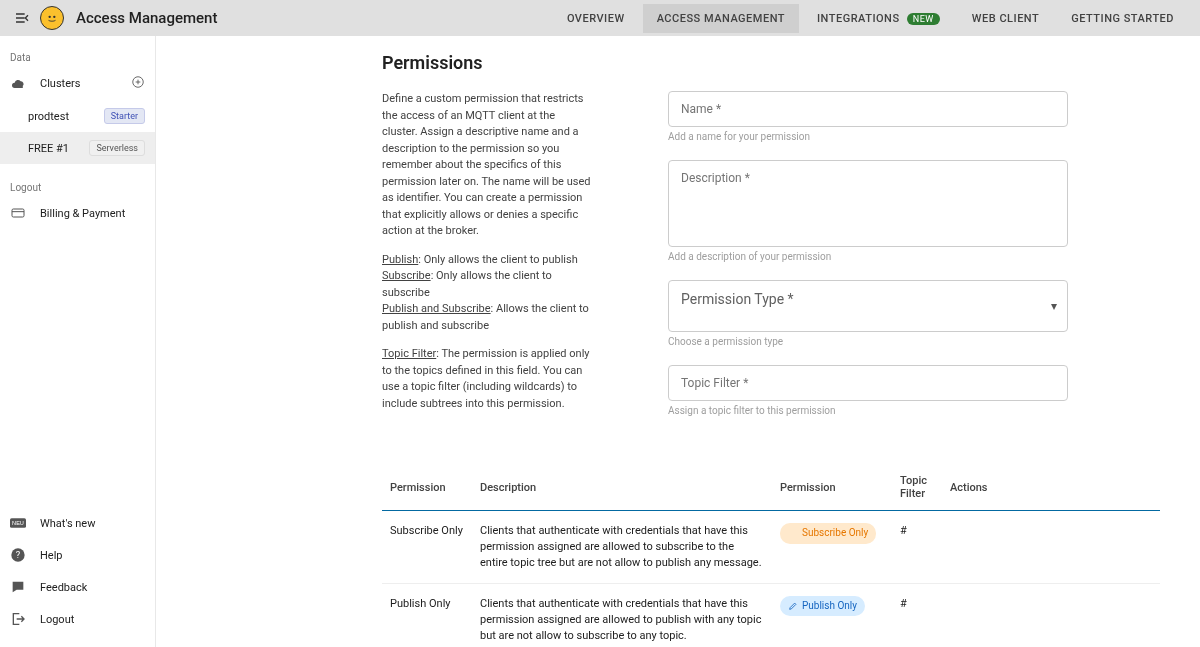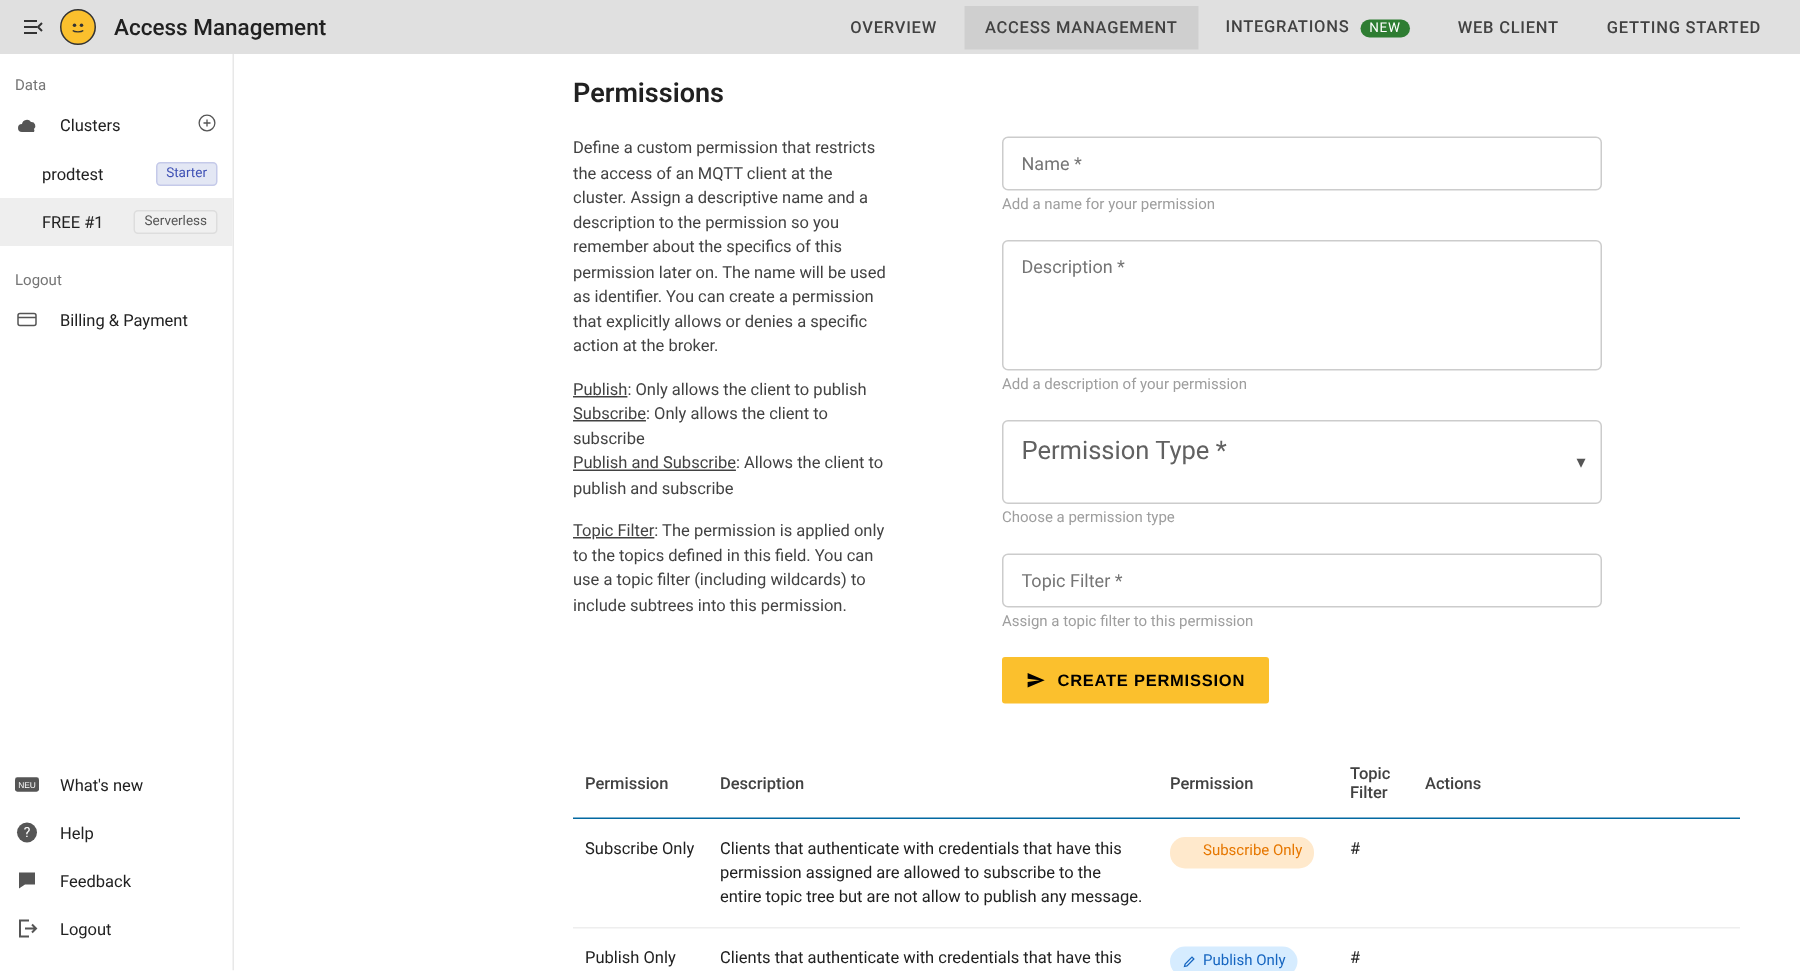--- a/index.html
+++ b/index.html
@@ -28,21 +28,21 @@
 .page-title{font-size:18px;font-weight:600;margin-bottom:18px}
 .top-row{display:flex;gap:76px}
 .intro{width:210px;font-size:11px;line-height:1.5;color:#424242}
 .intro p{margin-bottom:12px}
 .u{text-decoration:underline}
 .form{flex:1;max-width:400px}
 .field{border:1px solid #ccc;border-radius:4px;padding:10px 12px;margin-bottom:4px;background:#fff}
 .field input,.field textarea,.field select{border:0;outline:0;width:100%;font-size:12px;font-family:inherit;background:transparent}
 .field textarea{resize:none;height:62px}
 .field.select{position:relative}
-.field .lbl{font-size:17px;color:#616161}
+.field .lbl{font-size:14px;color:#616161}
 .hint{font-size:10px;color:#9e9e9e;margin-bottom:18px}
 .sel-caret{position:absolute;right:10px;top:50%;transform:translateY(-50%);color:#555}
 .btn{background:#fbc02d;border:0;padding:9px 16px;font-size:11px;font-weight:600;letter-spacing:.5px;cursor:pointer;display:inline-flex;align-items:center;gap:8px;border-radius:2px}
 .btn svg{width:13px;height:13px}
 table{width:100%;border-collapse:collapse;margin-top:30px;font-size:11px}
 th{text-align:left;font-weight:500;padding:10px 8px;border-bottom:1px solid #0369a1;color:#424242}
 td{padding:12px 8px;border-bottom:1px solid #eee;vertical-align:top;line-height:1.45}
 .tag{display:inline-flex;align-items:center;gap:4px;padding:3px 8px;border-radius:10px;font-size:10px}
 .tag.sub{background:#ffe9cc;color:#e67700}
 .tag.pub{background:#d6ecff;color:#1565c0}
@@ -164,26 +164,20 @@
         <div class="field"><textarea placeholder="Description *" style=""></textarea></div>
         <div class="hint">Add a description of your permission</div>
         <div class="field select">
           <div class="lbl">Permission Type *</div>
           <div style="height:14px"></div>
           <span class="sel-caret">▾</span>
         </div>
         <div class="hint">Choose a permission type</div>
         <div class="field"><input placeholder="Topic Filter *" style=""></div>
         <div class="hint">Assign a topic filter to this permission</div>
-        <button class="btn">
-          <svg viewBox="0 0 24 24" fill="#000">
-              <path d="M2 21l21-9L2 3v7l15 2-15 2z"></path>
-            </svg>
-          <span>CREATE PERMISSION</span>
-        </button>
       </div>
     </div>
 
     <table>
       <thead>
         <tr>
           <th style="width:90px">Permission</th>
           <th style="width:300px">Description</th>
           <th style="width:120px">Permission</th>
           <th style="width:50px">Topic Filter</th>

